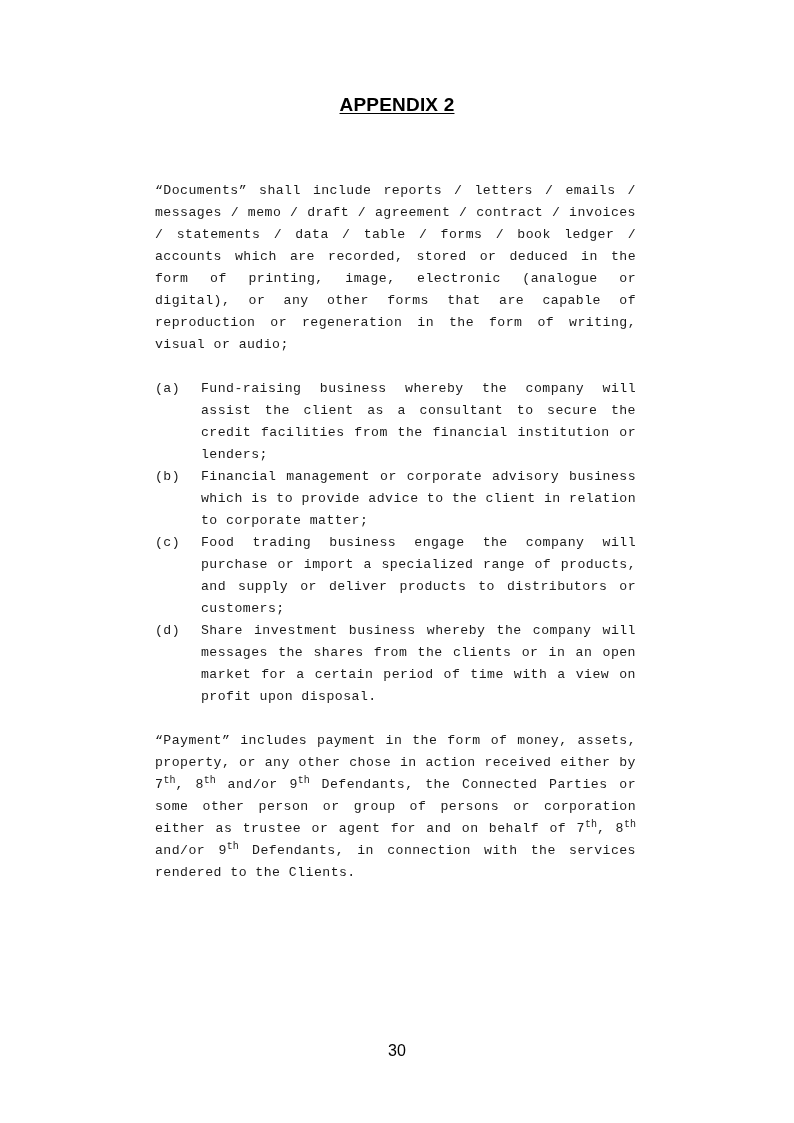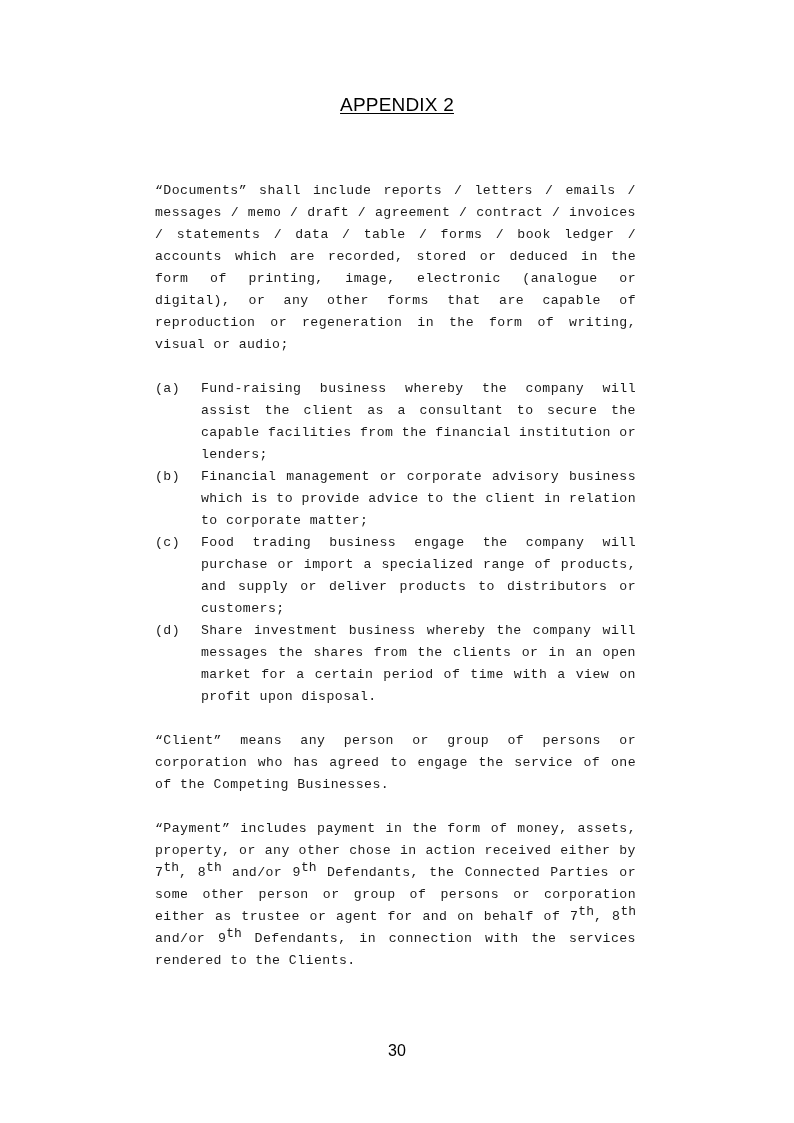--- a/index.html
+++ b/index.html
@@ -1,58 +1,57 @@
 <!DOCTYPE html>
 <html><head>
   <meta charset="utf-8">
   <style>
     html, body { margin: 0; padding: 0; background: #ffffff; }
     body { width: 794px; height: 1123px; position: relative; overflow: hidden;
            font-family: "Liberation Sans", sans-serif; color: #1a1a1a; }
     .title { position: absolute; top: 94px; left: 0; width: 794px; text-align: center;
-             font-weight: normal; font-size: 19px; text-decoration: underline;
+             font-weight: bold; font-size: 19px; text-decoration: underline;
              text-underline-offset: 2px; letter-spacing: 0.2px; color: #000; }
     .body { position: absolute; left: 155px; width: 481px; top: 180px;
             font-size: 13.2px; line-height: 22px; letter-spacing: 0.45px; font-family: Liberation Mono, monospace; }
     .para { text-align: justify; margin: 0; }
     .para.gap { margin-top: 22px; }
     .list { margin: 22px 0 0 0; padding: 0; list-style: none; }
     .item { display: flex; }
     .marker { width: 46px; flex: 0 0 46px; }
     .item-text { flex: 1; text-align: justify; }
-    sup { font-size: 13px; line-height: 0; vertical-align: super; letter-spacing: 0; }
+    sup { font-size: 10px; line-height: 0; vertical-align: super; letter-spacing: 0; }
     .page-number { position: absolute; top: 1042px; left: 0; width: 794px; text-align: center;
                    font-size: 16px; color: #000; }
   </style>
 </head>
 <body>
 
 <div class="title">APPENDIX 2</div>
 
 <div class="body">
   <p class="para">“Documents” shall include reports / letters / emails / messages / memo / draft / agreement / contract / invoices / statements / data / table / forms / book ledger / accounts which are recorded, stored or deduced in the form of printing, image, electronic (analogue or digital), or any other forms that are capable of reproduction or regeneration in the form of writing, visual or audio;</p>
 
 
   <ul class="list">
     <li class="item">
       <span class="marker">(a)</span>
-      <span class="item-text">Fund-raising business whereby the company will assist the client as a consultant to secure the capable facilities from the financial institution or lenders;</span>
+      <span class="item-text">Fund-raising business whereby the company will assist the client as a consultant to secure the credit facilities from the financial institution or lenders;</span>
     </li>
     <li class="item">
       <span class="marker">(b)</span>
       <span class="item-text">Financial management or corporate advisory business which is to provide advice to the client in relation to corporate matter;</span>
     </li>
     <li class="item">
       <span class="marker">(c)</span>
       <span class="item-text">Food trading business engage the company will purchase or import a specialized range of products, and supply or deliver products to distributors or customers;</span>
     </li>
     <li class="item">
       <span class="marker">(d)</span>
       <span class="item-text">Share investment business whereby the company will messages the shares from the clients or in an open market for a certain period of time with a view on profit upon disposal.</span>
     </li>
   </ul>
 
-  <p class="para gap">“Client” means any person or group of persons or corporation who has agreed to engage the service of one of the Competing Businesses.</p>
 
   <p class="para gap"><span>“Payment” includes payment in the form of money, assets, property, or any other chose in action received either by 7</span><sup>th</sup><span>, 8</span><sup>th</sup><span> and/or 9</span><sup>th</sup><span> Defendants, the Connected Parties or some other person or group of persons or corporation either as trustee or agent for and on behalf of 7</span><sup>th</sup><span>, 8</span><sup>th</sup><span> and/or 9</span><sup>th</sup><span> Defendants, in connection with the services rendered to the Clients.</span></p>
 </div>
 
 <div class="page-number">30</div>
 
 </body></html>

